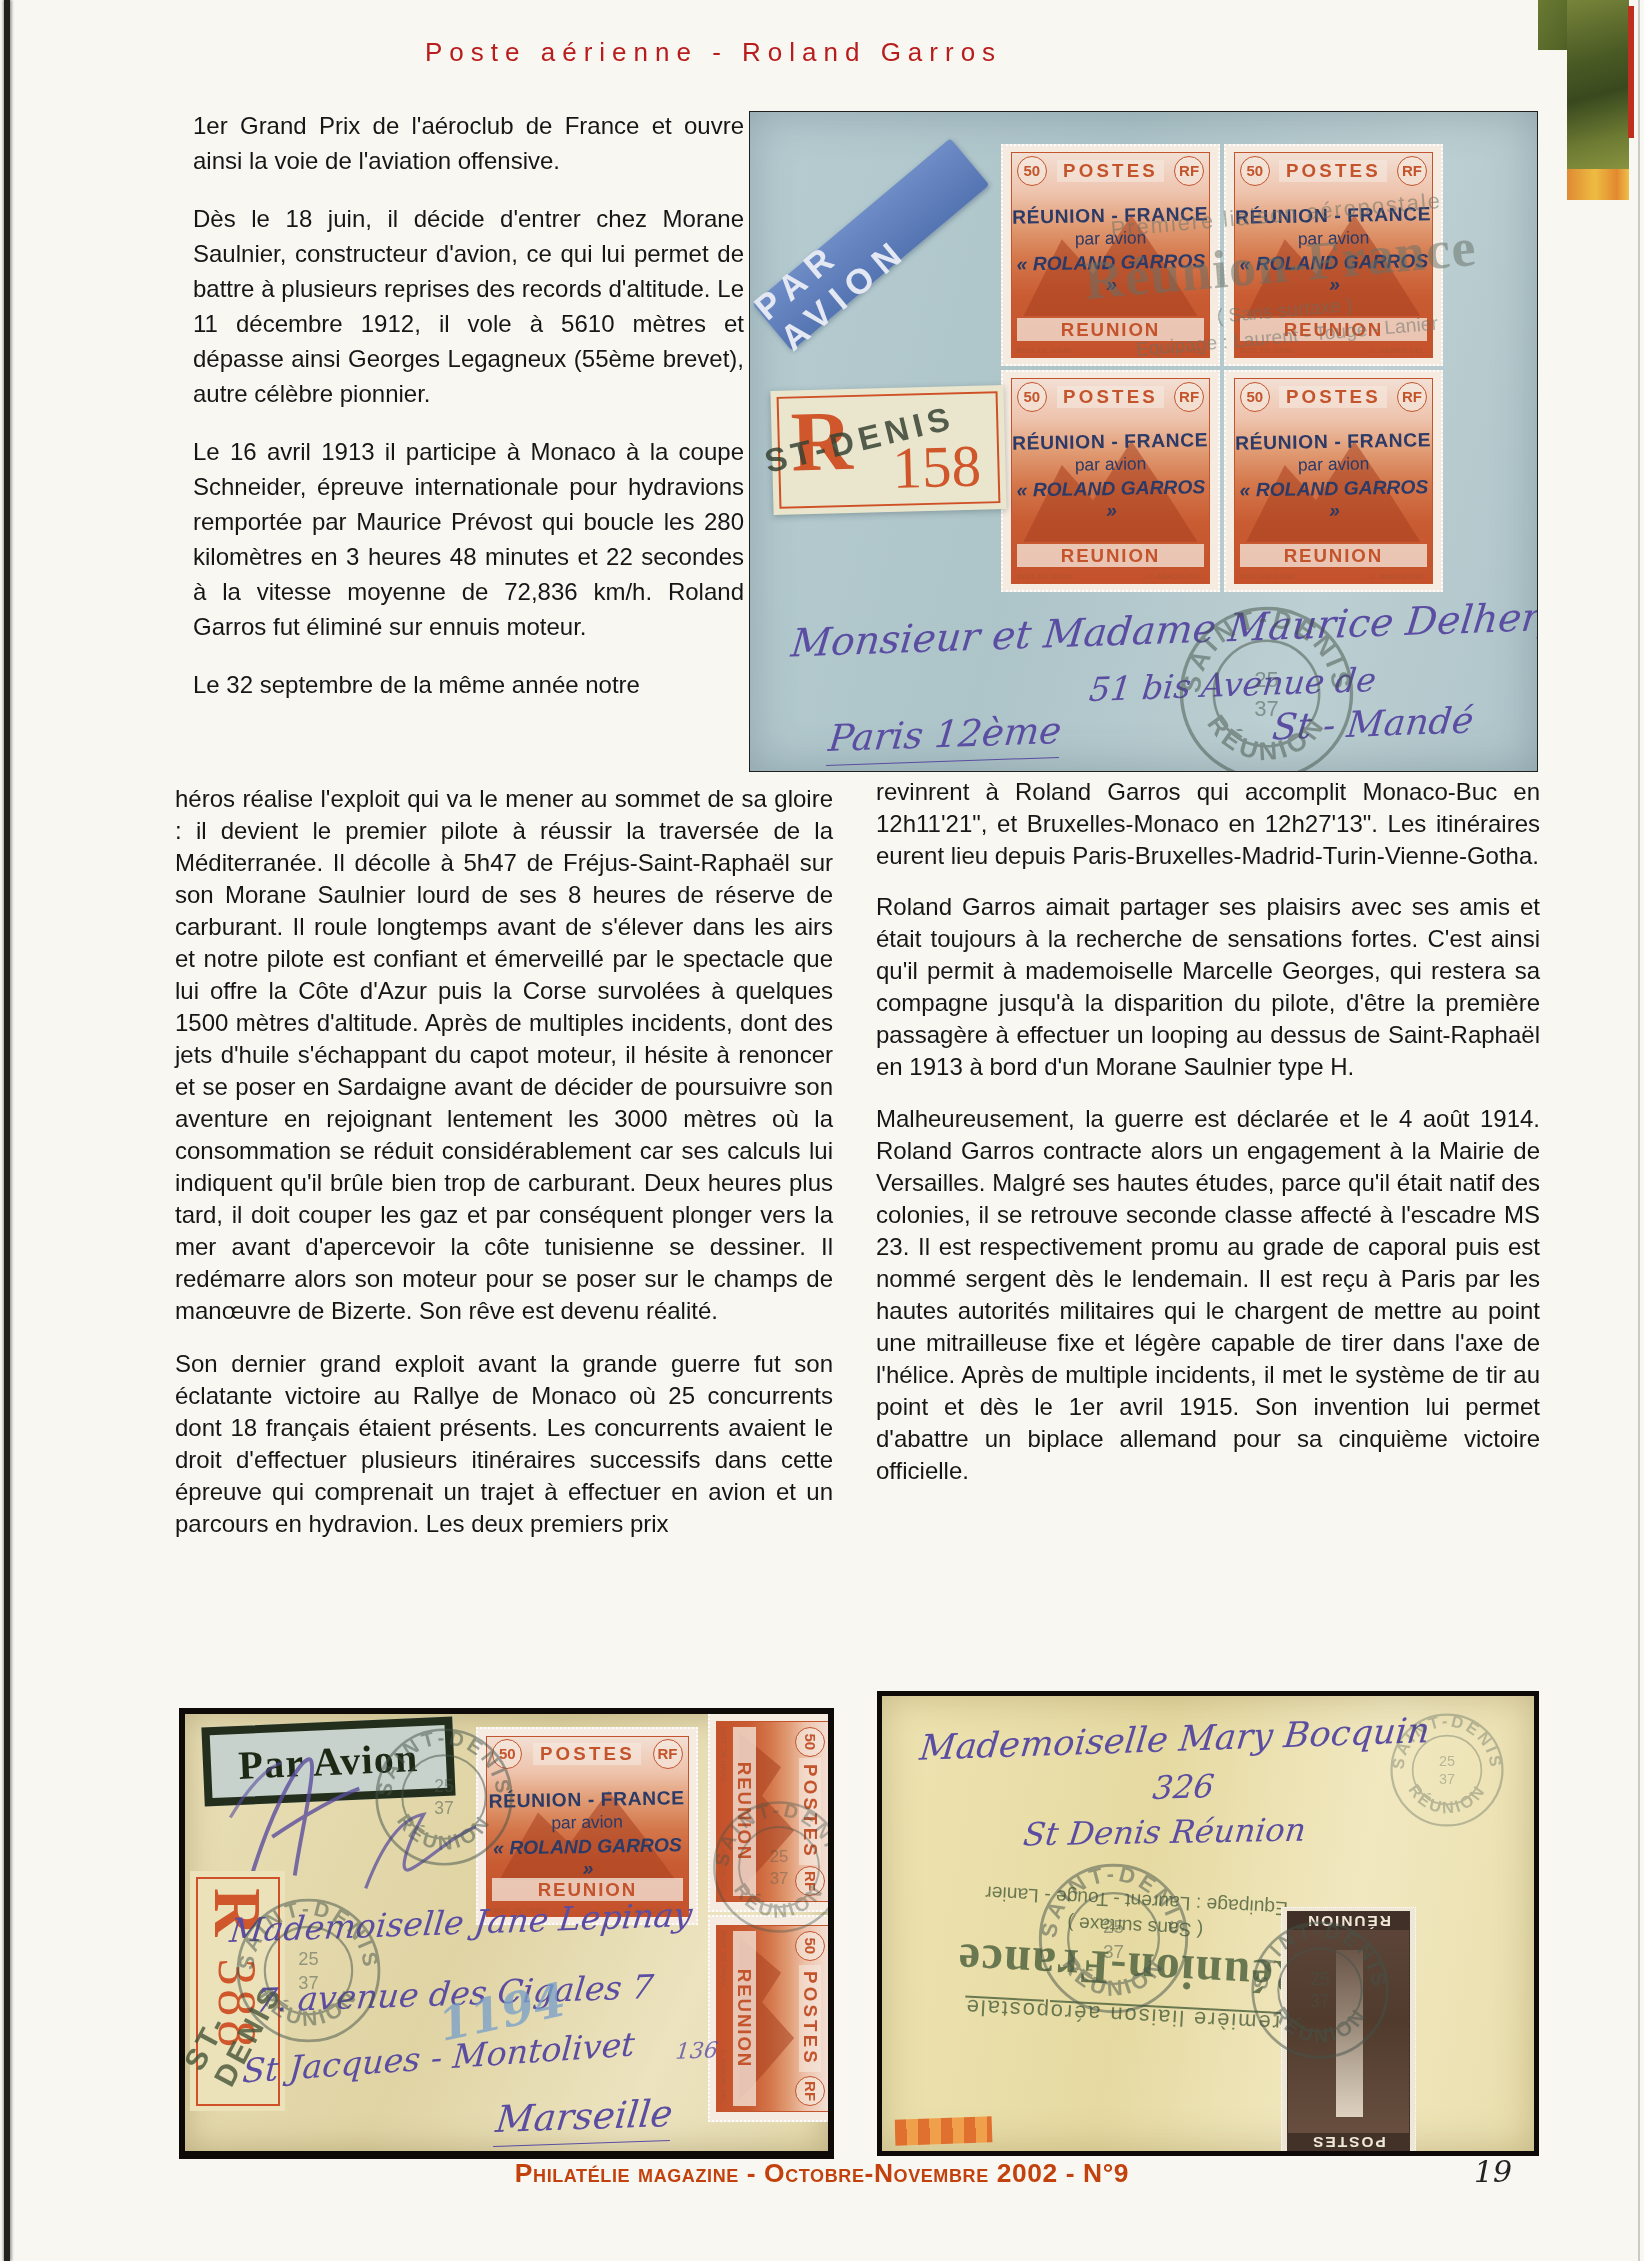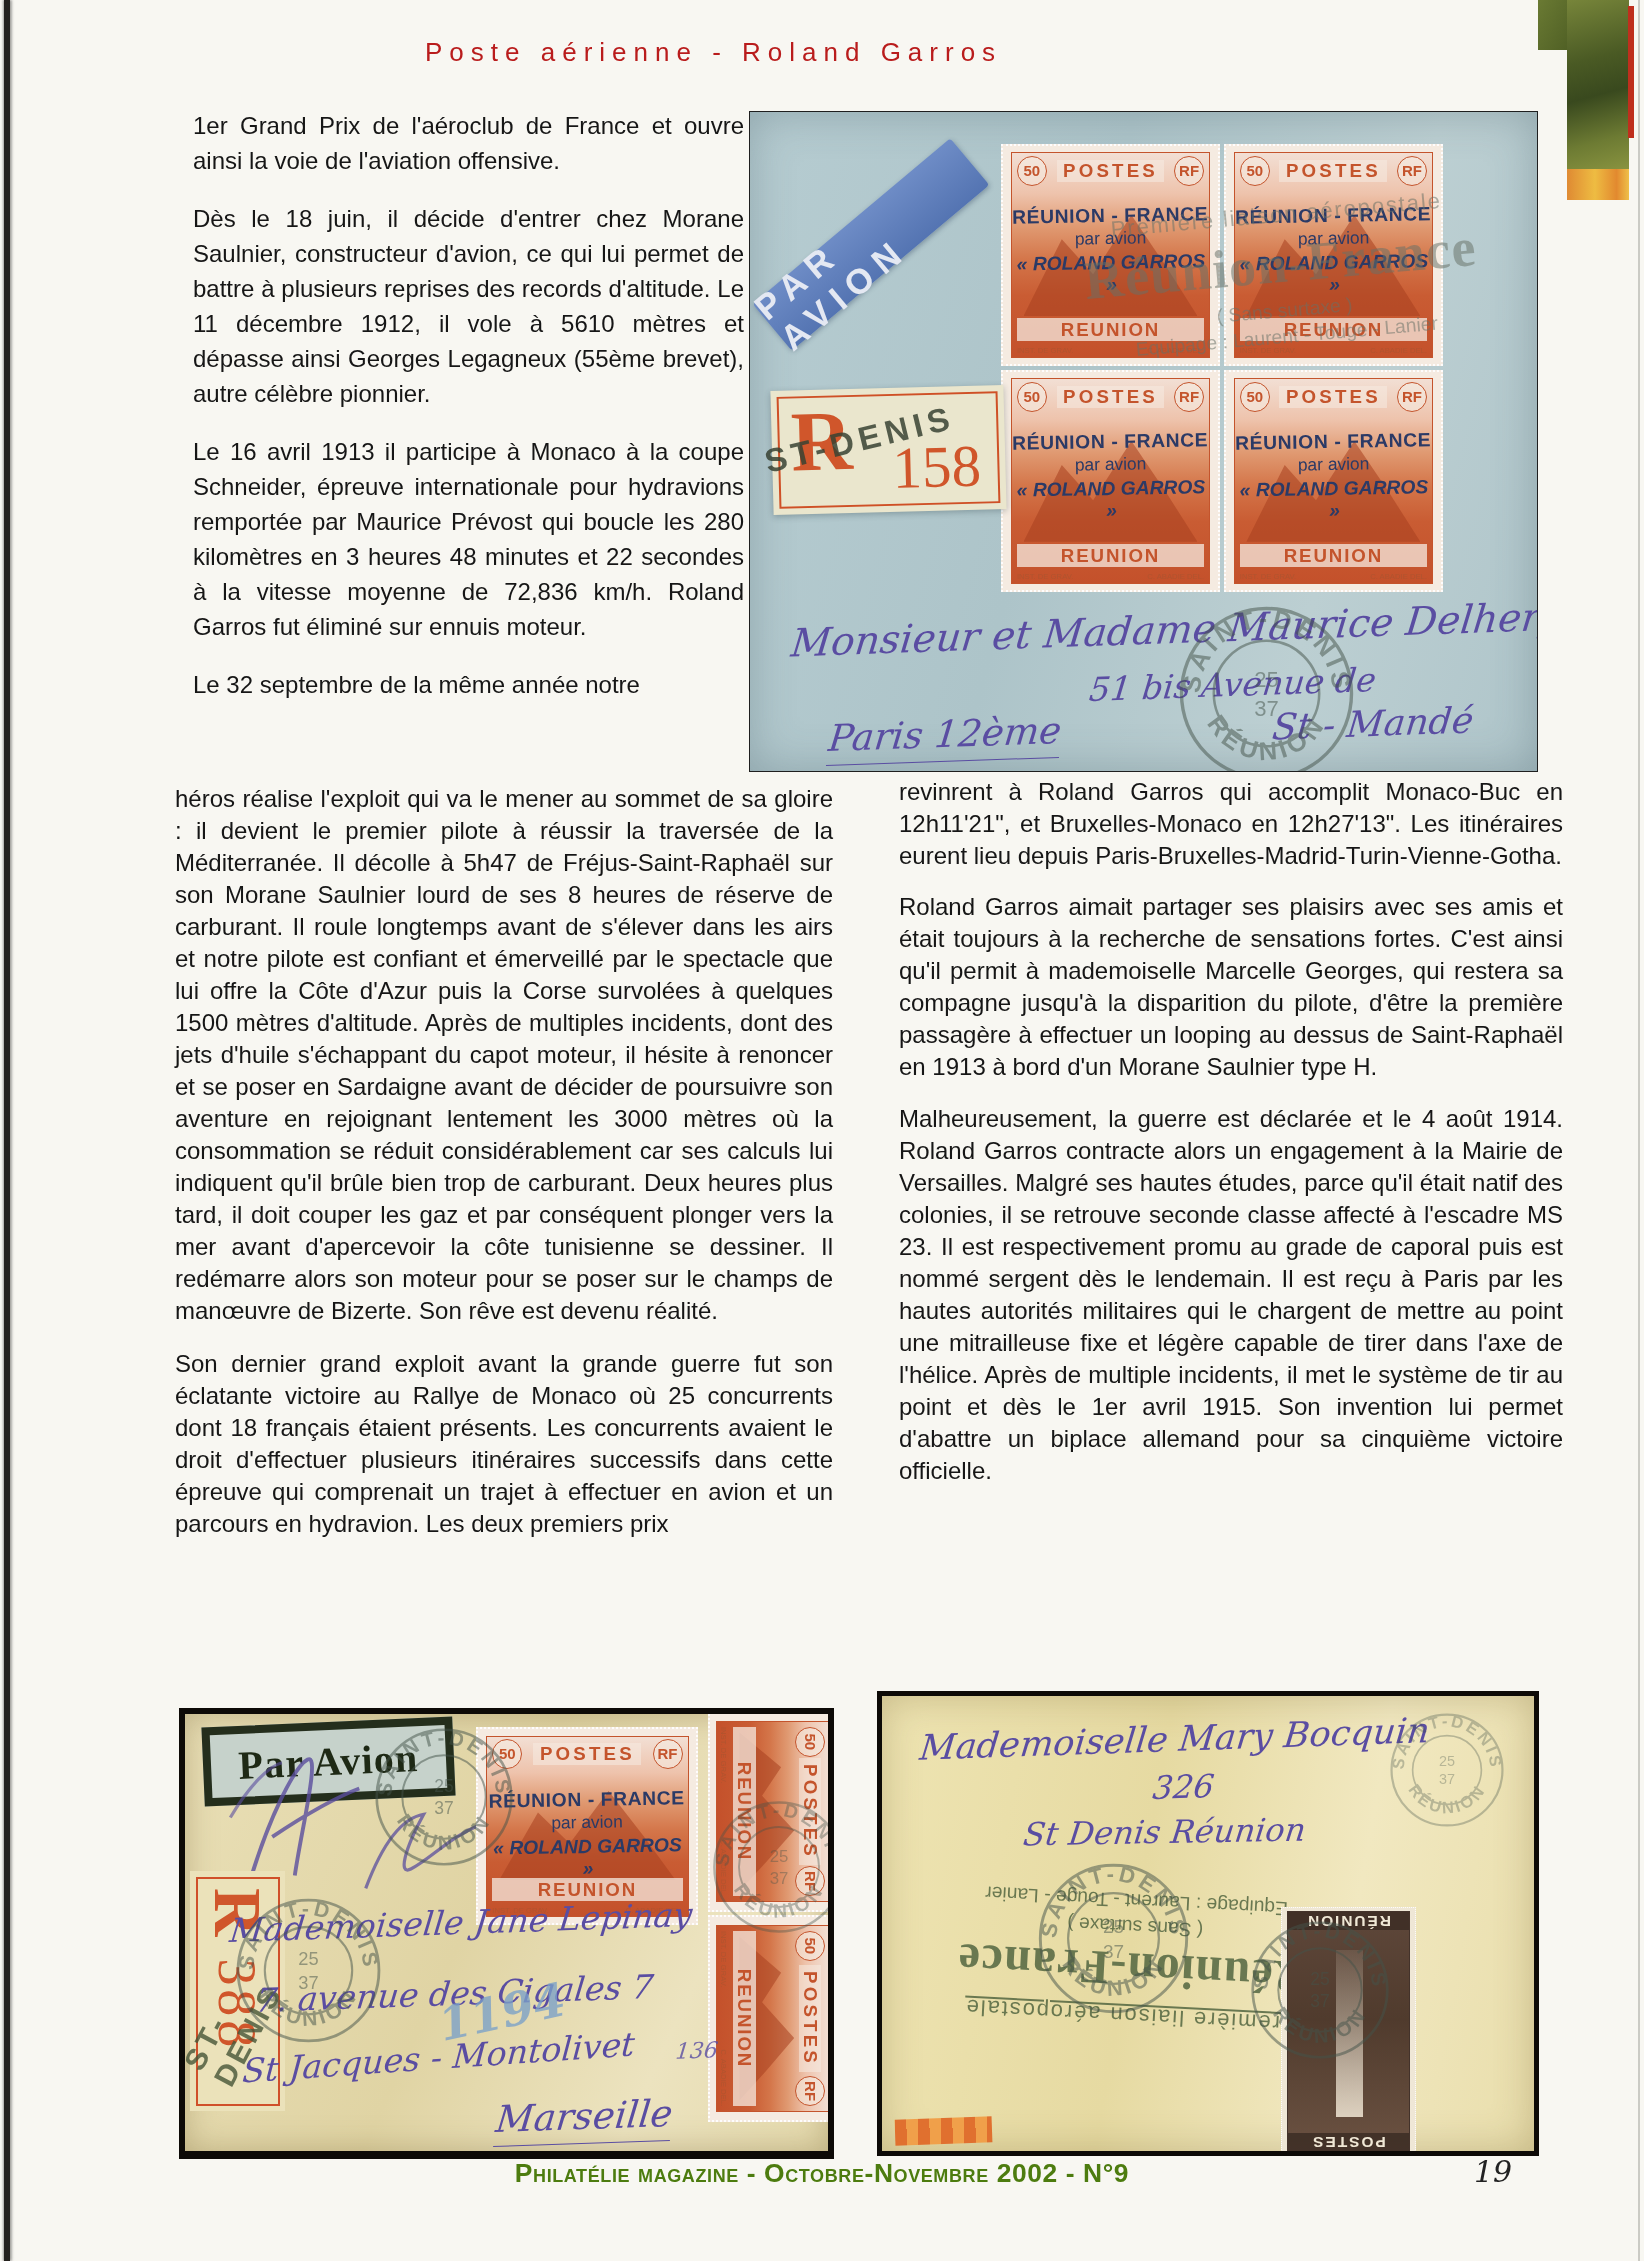--- a/index.html
+++ b/index.html
@@ -19,21 +19,21 @@
   .corner-d{position:absolute;left:1628px;top:6.4px;width:6.4px;height:132px;background:#bf2f1d;}
 
   
   .col{position:absolute;font-size:24px;text-align:justify;}
   .col p{margin:0;}
   .col-narrow{left:193px;top:108px;width:551px;line-height:35px;}
   .col-narrow p{margin-bottom:23px;}
   .col-narrow p:last-child{text-align:left;}
   .col-leftwide{left:175px;top:783px;width:658px;line-height:32px;}
   .col-leftwide p{margin-bottom:20.6px;}
-  .col-right{left:876px;top:776px;width:664px;line-height:32px;margin-left:23px;}
+  .col-right{left:876px;top:776px;width:664px;line-height:32px;}
   .col-right p{margin-bottom:19.3px;}
 
   
   figure{margin:0;}
   .cover{position:absolute;}
   .cover1{left:749px;top:111px;width:787px;height:659px;background:linear-gradient(105deg,#b6ccd1,#adc4c9 40%,#bccfd2 72%,#afc5ca);
           border:1.3px solid #1f1f1f;box-shadow:inset 0 0 45px rgba(55,80,90,.3);overflow:hidden;}
   .cover2{left:179px;top:1708px;width:655px;height:451px;background:#0d0a07;}
   .cover3{left:877px;top:1691px;width:662px;height:465px;background:#0d0a07;}
   .env2{position:absolute;left:6.4px;top:6.4px;right:6.4px;bottom:7.7px;overflow:hidden;
@@ -136,21 +136,21 @@
                 font-size:15.5px;letter-spacing:1.9px;background:rgba(60,45,36,.85);}
   .b-top{top:0;} .b-bot{bottom:0;}
 
   .scrap{position:absolute;left:13px;bottom:6.4px;width:97px;height:26px;transform:rotate(-2deg);
          background:repeating-linear-gradient(90deg,#e0702f 0 11.6px,#f0a04a 11.6px 23px);}
 
   .sig{position:absolute;left:26px;top:26px;}
 
   
   .credit{position:absolute;left:0;right:0;top:2158px;text-align:center;font-weight:bold;font-size:26.4px;
-          font-variant:small-caps;letter-spacing:0.6px;color:#4d7c0f;}
+          font-variant:small-caps;letter-spacing:0.6px;color:#c2410c;}
   .pageno{position:absolute;left:1474px;top:2154px;font-family:"DejaVu Serif",serif;font-style:italic;font-size:30px;color:#222;}
 </style>
 </head>
 <body>
 
 <svg width="0" height="0" style="position:absolute">
   <defs>
     <path id="arcT" d="M32,110 A78,78 0 0 1 188,110"></path>
     <path id="arcB" d="M32,110 A78,78 0 0 0 188,110"></path>
   </defs>

